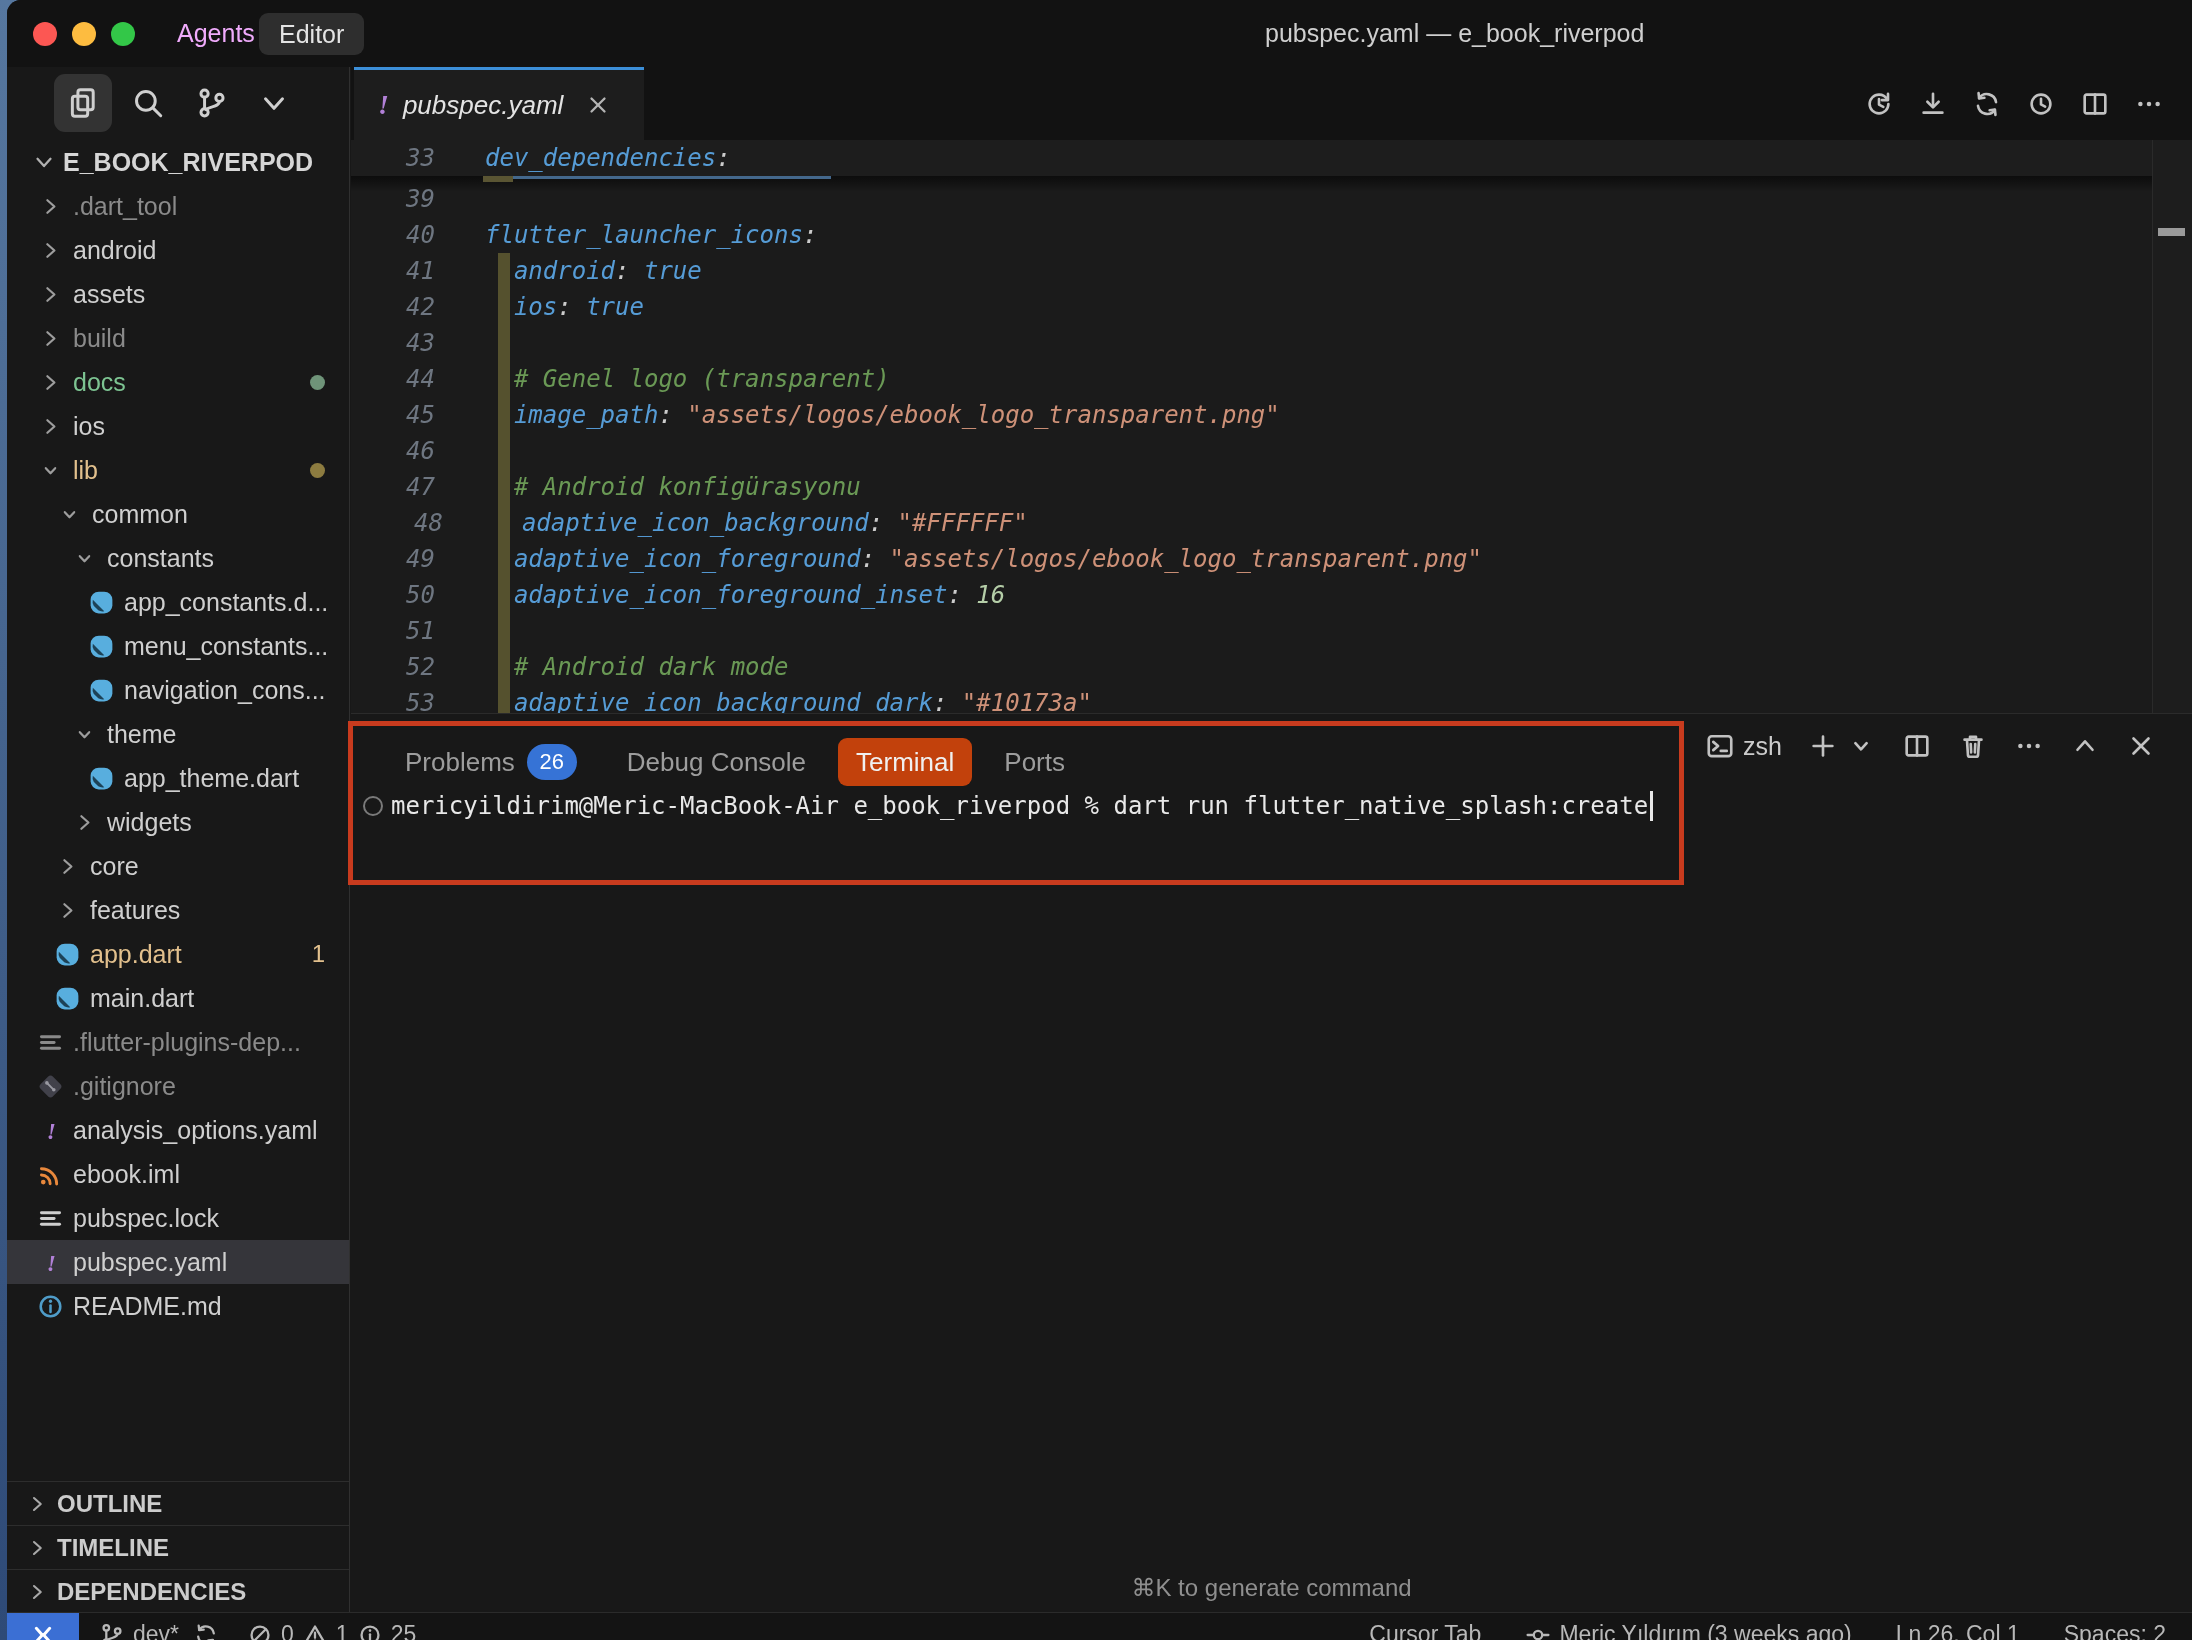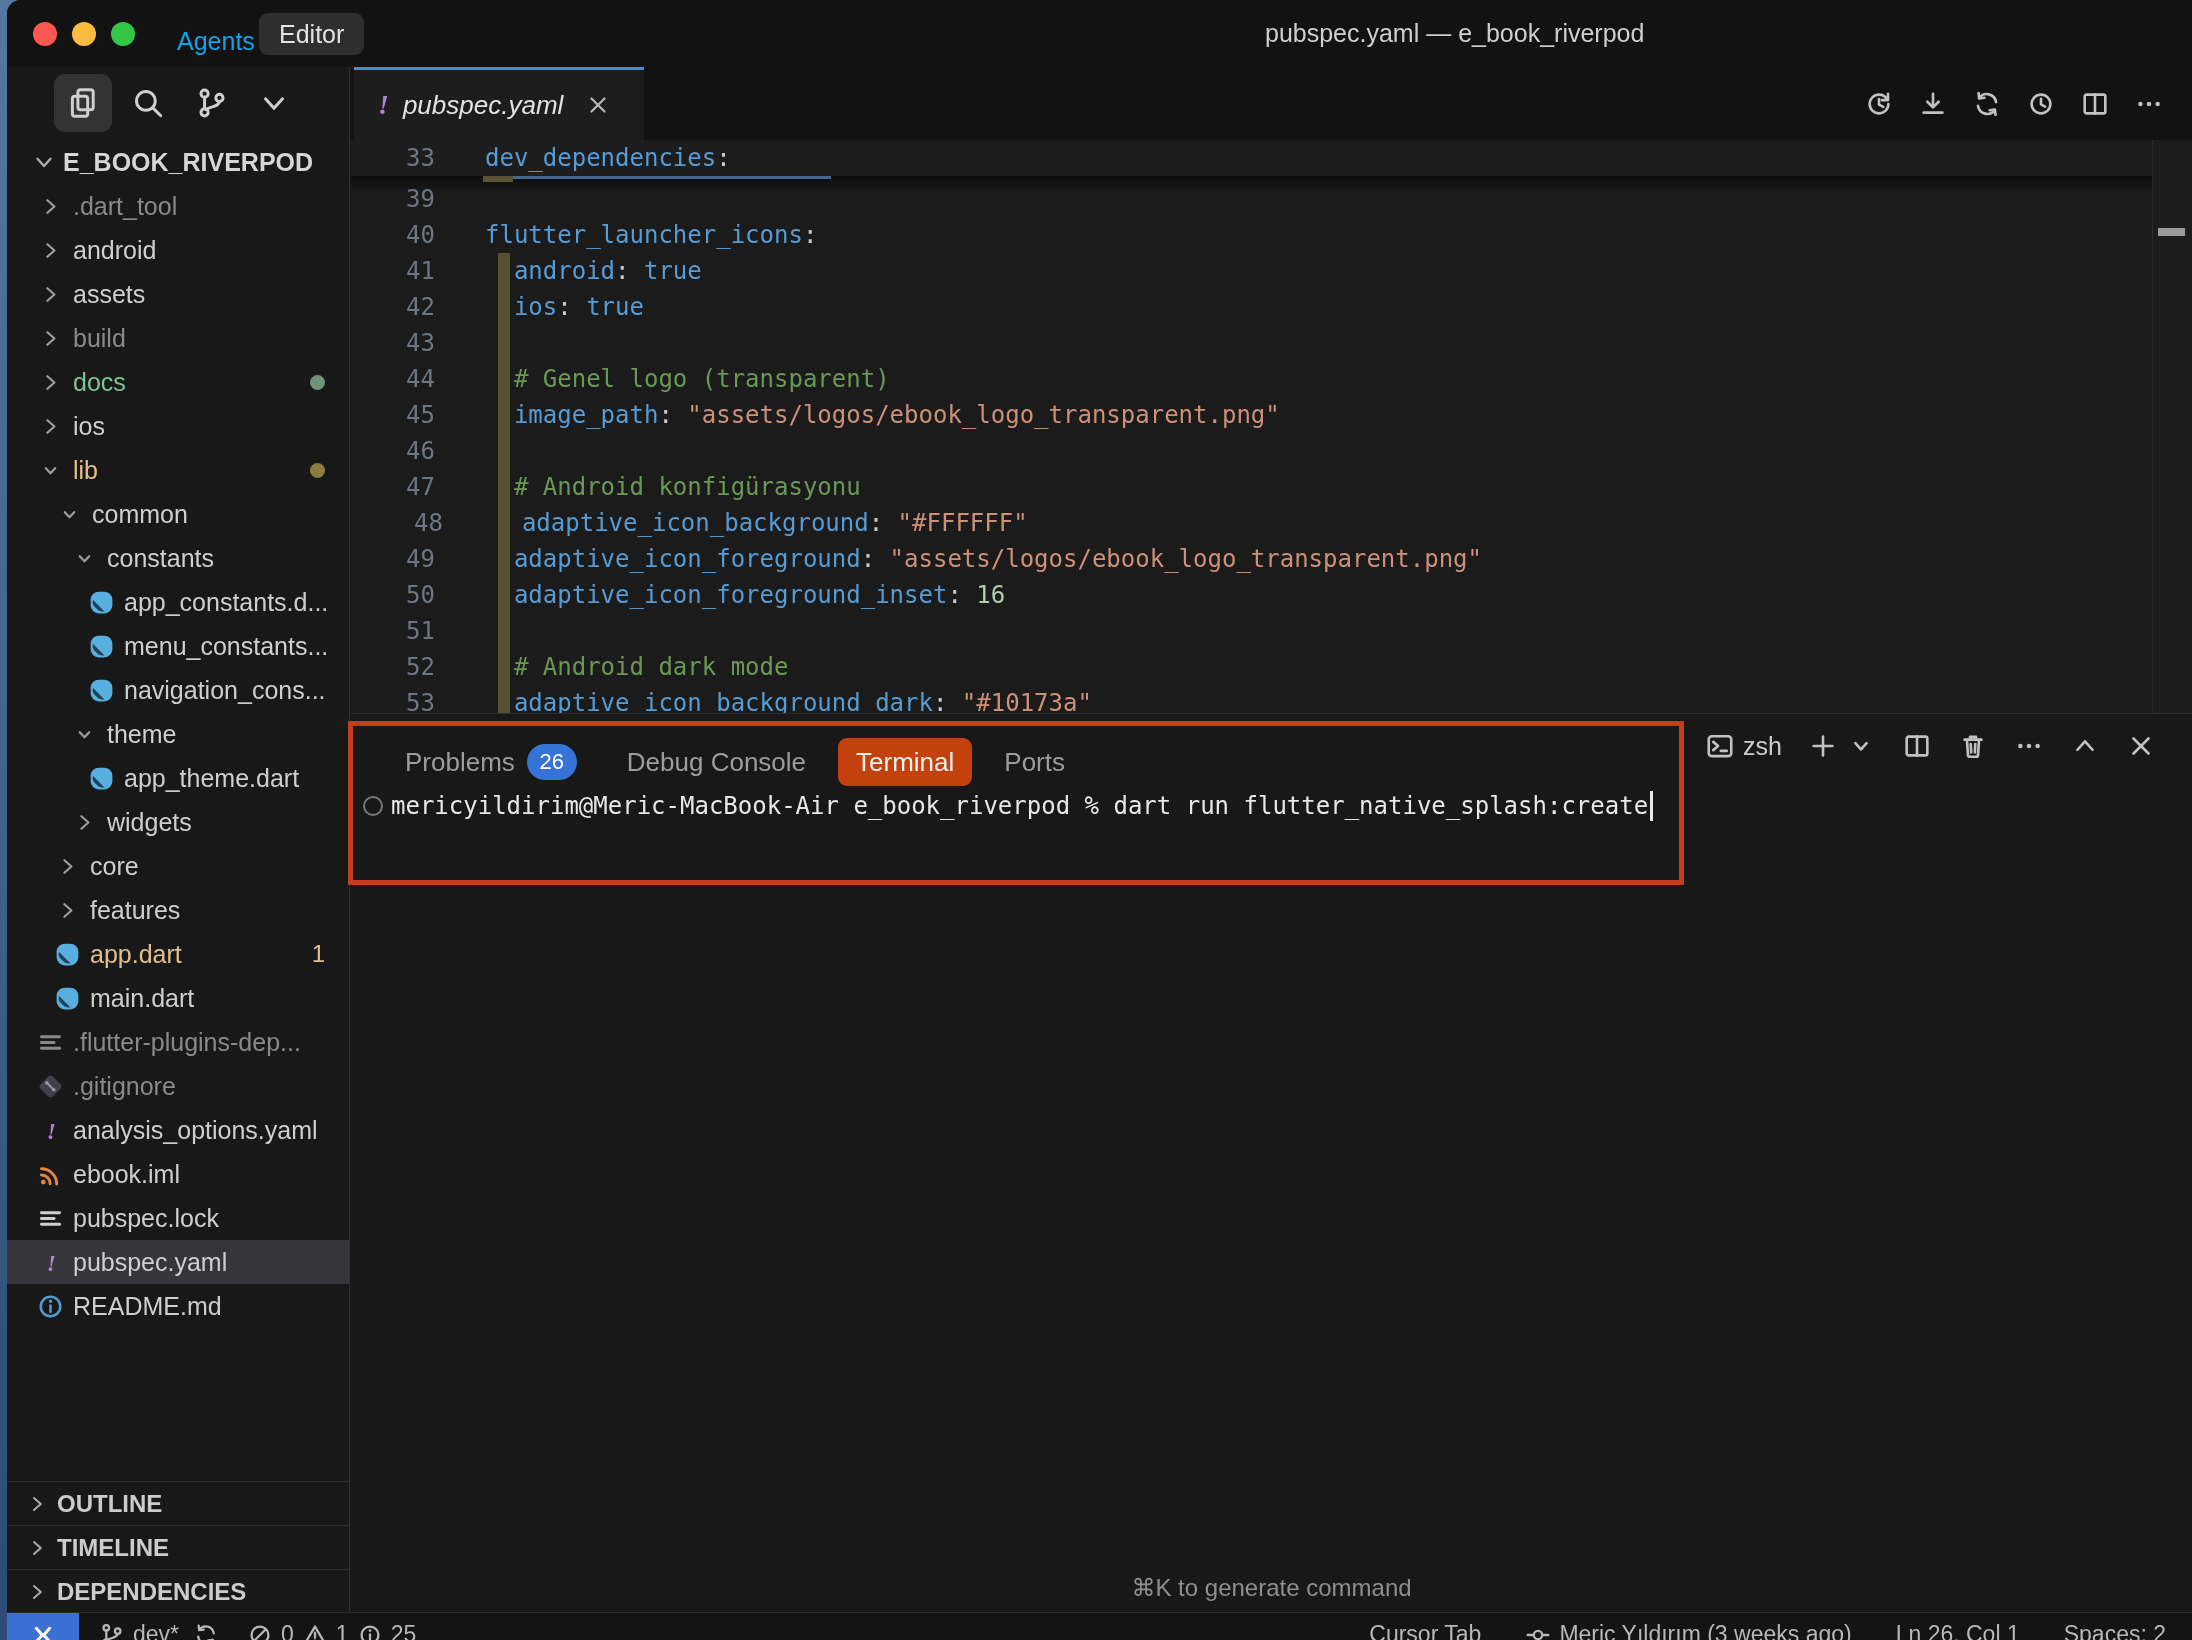--- a/index.html
+++ b/index.html
@@ -6,21 +6,21 @@
   html,body { width:2192px; height:1640px; overflow:hidden; }
   body { background:linear-gradient(180deg,#56779f,#2e4a77); font-family:"Liberation Sans",sans-serif; }
   #window { position:absolute; left:7px; top:0; width:2185px; height:1640px;
             background:#181818; border-top-left-radius:14px; overflow:hidden; }
 
   
   #titlebar { position:absolute; left:0; top:0; width:100%; height:67px; background:#121212; }
   .tl { position:absolute; top:22px; width:24px; height:24px; border-radius:50%; }
   #titlebar .title { position:absolute; left:1258px; top:0; height:67px; line-height:67px;
                      color:#cfcfcf; font-size:25px; }
-  .nav-label { position:absolute; top:8px; height:67px; line-height:67px; color:#0ea5e9; font-size:25px; }
+  .nav-label { position:absolute; top:0; height:67px; line-height:67px; color:#f0abfc; font-size:25px; }
   #editor-mode-btn { position:absolute; left:252px; top:13px; height:42px; padding:0 20px;
                      background:#2e2e2e; border-radius:9px; color:#e4e4e4; font-size:25px;
                      line-height:42px; }
 
   
   #main { position:absolute; left:0; top:67px; width:100%; height:1545px; }
   #sidebar { position:absolute; left:0; top:0; width:343px; height:100%;
              background:#181818; border-right:1px solid #303030; }
   #editor-col { position:absolute; left:344px; top:0; right:0; height:100%; }
 
@@ -65,21 +65,21 @@
                       color:#b180d7; font-size:28px; margin-left:24px; }
   #active-tab .tab-label { color:#e3e3e3; font-size:26px; font-style:italic; margin-left:14px; }
   #active-tab .tab-close { margin-left:22px; color:#b5b5b5; width:26px; height:26px; }
   #active-tab .tab-close svg { width:26px; height:26px; }
   #editor-actions { position:absolute; right:28px; top:0; height:73px; display:flex;
                     align-items:center; gap:24px; color:#c2c2c2; }
   #editor-actions .ea { width:30px; height:30px; }
   #editor-actions svg { width:30px; height:30px; }
 
   
-  #code-area { position:absolute; left:0; top:73px; right:0; height:573px; background:#1b1b1b; overflow:hidden; }
+  #code-area { position:absolute; left:0; top:73px; right:0; height:573px; background:#1b1b1b; overflow:hidden;font-style:italic; }
   .codeline { position:absolute; left:0; width:100%; height:36px; font-family:"DejaVu Sans Mono","Liberation Mono",monospace;
               font-size:24px; line-height:36px; white-space:pre; }
   .codeline .lnum { position:absolute; left:0; top:0; width:84px; text-align:right; color:#6e7681; }
   .codeline .ltext { position:absolute; left:134px; top:0; }
   .tk-k { color:#569cd6; } .tk-p { color:#cccccc; } .tk-s { color:#ce9178; }
   .tk-n { color:#b5cea8; } .tk-c { color:#6a9955; } .tk-b { color:#569cd6; } .tk-w { color:#d4d4d4; }
   #sticky-row { position:absolute; left:0; top:0; width:100%; height:36px; background:#1d1d1d; }
   #sticky-shadow { position:absolute; left:0; top:36px; width:100%; height:16px;
                    background:linear-gradient(180deg,rgba(0,0,0,.55),rgba(0,0,0,0)); }
   #fold-underline { position:absolute; left:162px; top:36px; width:318px; height:3px; background:#44688c; }

